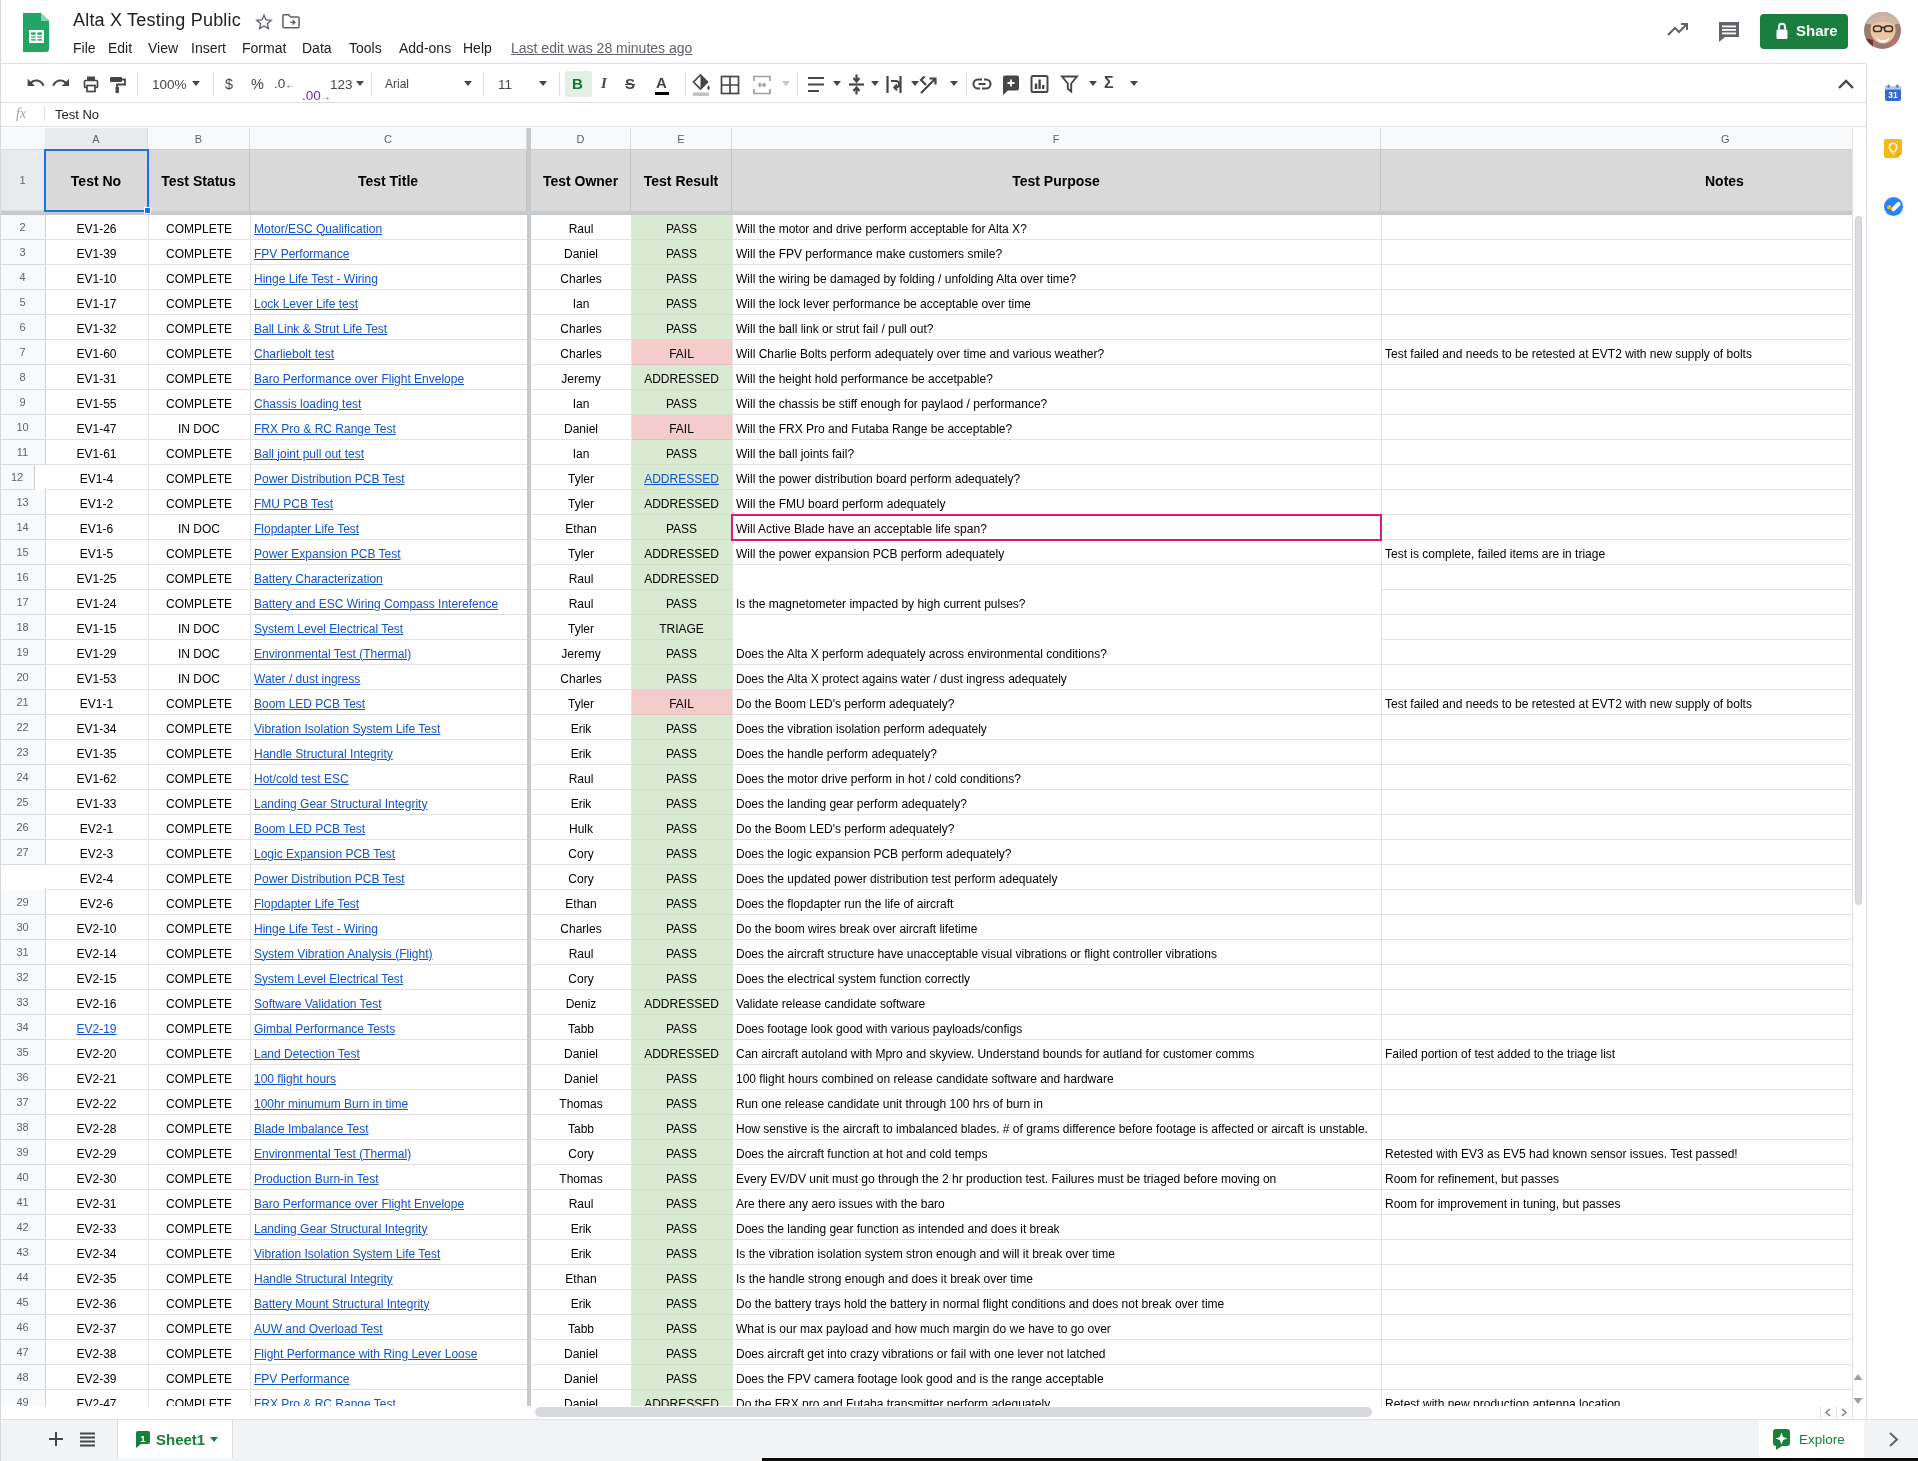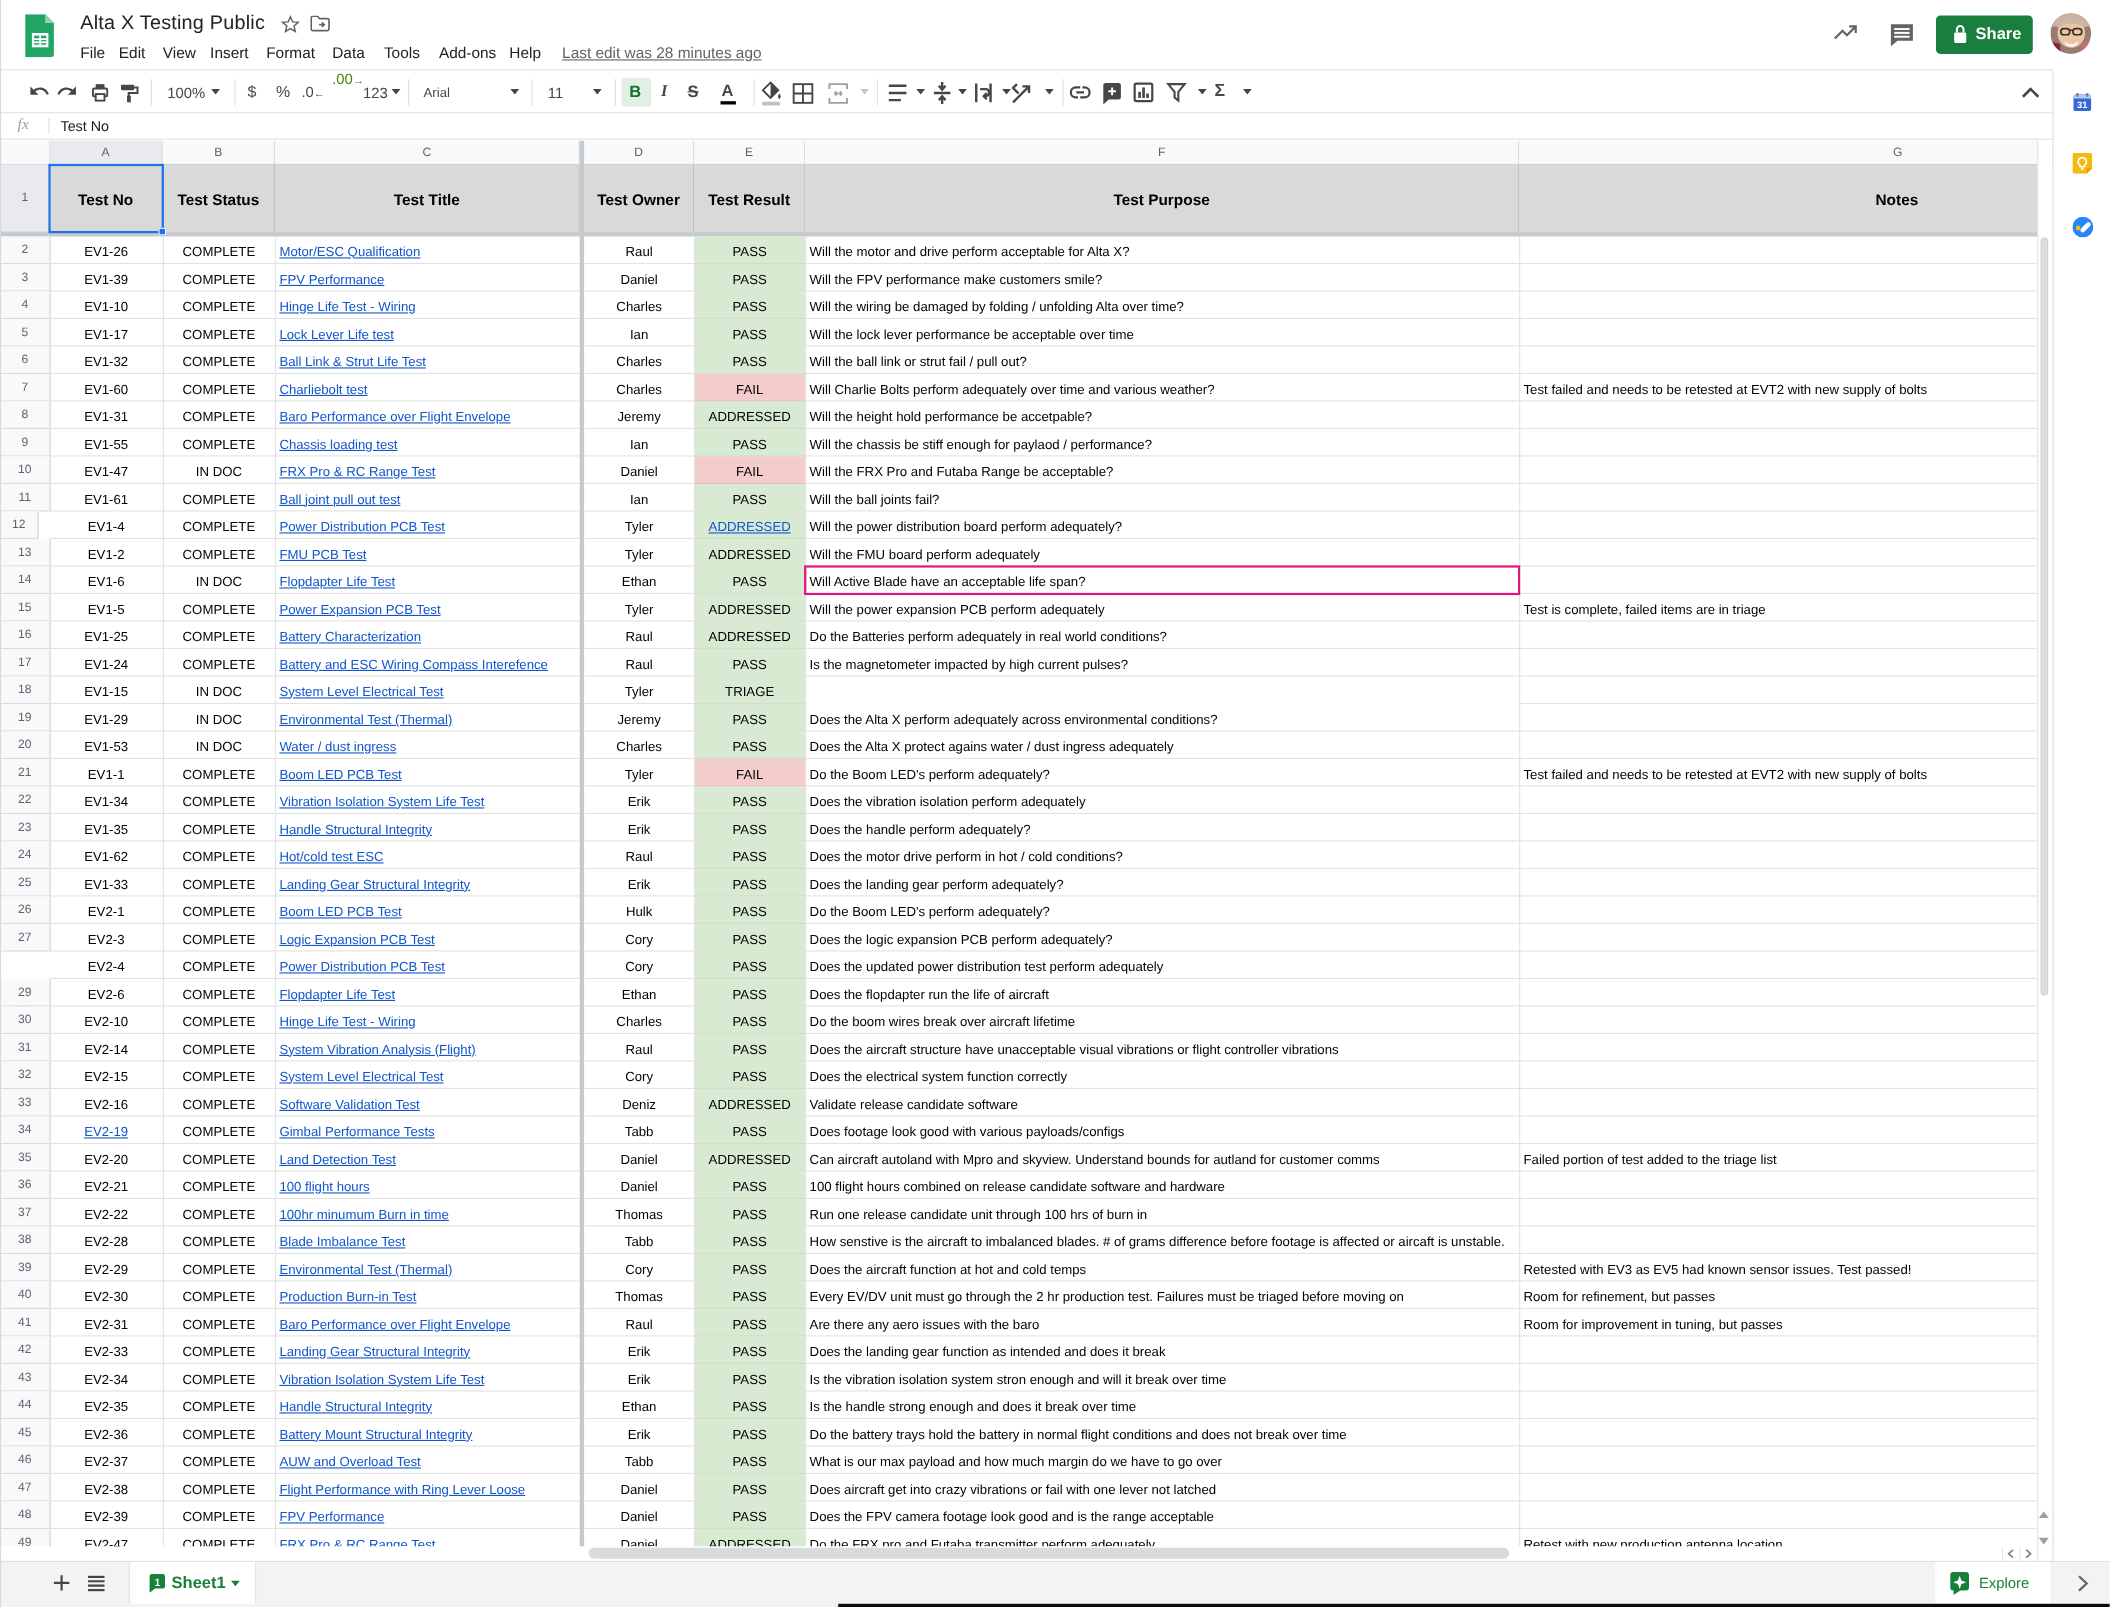--- a/index.html
+++ b/index.html
@@ -95,21 +95,21 @@
       <rect x="7.5" y="12" width="3.4" height="6" fill="#444746"></rect>
     </g>
 </svg>
 <div class="tsep" style="left:137px"></div>
 <div class="abs" style="left:152px;top:77px;font-size:13.5px;color:#444746">100%</div>
 <div class="abs" style="left:192px;top:81px;width:0;height:0;border-left:4px solid transparent;border-right:4px solid transparent;border-top:5px solid #444746"></div>
 <div class="tsep" style="left:213px"></div>
 <div class="abs" style="left:225px;top:76px;font-size:14.5px;color:#444746">$</div>
 <div class="abs" style="left:251px;top:76px;font-size:14.5px;color:#444746">%</div>
 <div class="abs" style="left:274px;top:76px;font-size:13.5px;color:#444746">.0<span style="font-size:10px">←</span></div>
-<div class="abs" style="left:302px;top:64px;font-size:13.5px;color:#4d7c0f">.00<span style="font-size:10px">→</span></div>
+<div class="abs" style="left:302px;top:88px;font-size:13.5px;color:#6d28d9">.00<span style="font-size:10px">→</span></div>
 <div class="abs" style="left:330px;top:77px;font-size:13.5px;color:#444746">123</div>
 <div class="abs" style="left:356px;top:81px;width:0;height:0;border-left:4px solid transparent;border-right:4px solid transparent;border-top:5px solid #444746"></div>
 <div class="tsep" style="left:371px"></div>
 <div class="abs" style="left:385px;top:77px;font-size:12px;color:#444746">Arial</div>
 <div class="abs" style="left:464px;top:81px;width:0;height:0;border-left:4px solid transparent;border-right:4px solid transparent;border-top:5px solid #444746"></div>
 <div class="tsep" style="left:483px"></div>
 <div class="abs" style="left:498px;top:77px;font-size:13.5px;color:#444746">11</div>
 <div class="abs" style="left:539px;top:81px;width:0;height:0;border-left:4px solid transparent;border-right:4px solid transparent;border-top:5px solid #444746"></div>
 <div class="tsep" style="left:559px"></div>
 <div class="abs" style="left:565px;top:71px;width:27px;height:26px;background:#e2efe5;border-radius:3px"></div>
@@ -361,21 +361,20 @@
 <div class="cell cl" style="left:732px;top:540px;width:649px;height:25px;border-bottom:1px solid #e2e2e2">Will the power expansion PCB perform adequately</div>
 <div class="cell cl" style="left:1381px;top:540px;width:471px;height:25px;border-bottom:1px solid #e2e2e2">Test is complete, failed items are in triage</div>
 <div class="rh" style="left:0;top:565px;width:46px;height:25px">16</div>
 <div class="cell cc" style="left:45px;top:565px;width:103px;height:25px;border-bottom:1px solid #e2e2e2">EV1-25</div>
 <div class="cell cc" style="left:148px;top:565px;width:102px;height:25px;border-bottom:1px solid #e2e2e2">COMPLETE</div>
 <div class="cell cl" style="left:250px;top:565px;width:277px;height:25px;border-bottom:1px solid #e2e2e2">
         <span class="lnk">Battery Characterization</span>
       </div>
 <div class="cell cc" style="left:531px;top:565px;width:100px;height:25px;border-bottom:1px solid #e2e2e2">Raul</div>
 <div class="cell cc" style="left:631px;top:565px;width:101px;height:25px;background:#d9ead3;border-bottom:1px solid #cfe0c7">ADDRESSED</div>
-<div class="cell cl" style="left:732px;top:565px;width:649px;height:25px;border-bottom:1px solid #e2e2e2">Do the Batteries perform adequately in real world conditions?</div>
 <div class="abs" style="left:1381px;top:565px;width:471px;height:25px;border-bottom:1px solid #e2e2e2"></div>
 <div class="rh" style="left:0;top:590px;width:46px;height:25px">17</div>
 <div class="cell cc" style="left:45px;top:590px;width:103px;height:25px;border-bottom:1px solid #e2e2e2">EV1-24</div>
 <div class="cell cc" style="left:148px;top:590px;width:102px;height:25px;border-bottom:1px solid #e2e2e2">COMPLETE</div>
 <div class="cell cl" style="left:250px;top:590px;width:277px;height:25px;border-bottom:1px solid #e2e2e2">
         <span class="lnk">Battery and ESC Wiring Compass Interefence</span>
       </div>
 <div class="cell cc" style="left:531px;top:590px;width:100px;height:25px;border-bottom:1px solid #e2e2e2">Raul</div>
 <div class="cell cc" style="left:631px;top:590px;width:101px;height:25px;background:#d9ead3;border-bottom:1px solid #cfe0c7">PASS</div>
 <div class="cell cl" style="left:732px;top:590px;width:649px;height:25px;border-bottom:1px solid #e2e2e2">Is the magnetometer impacted by high current pulses?</div>

